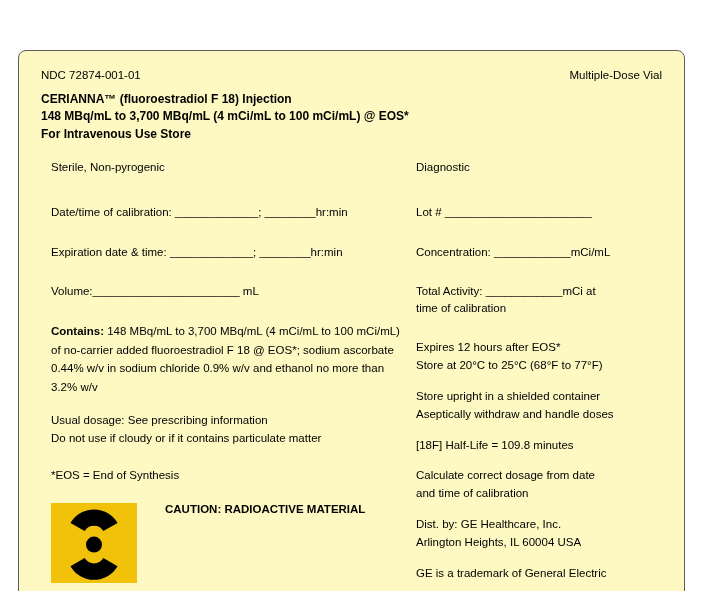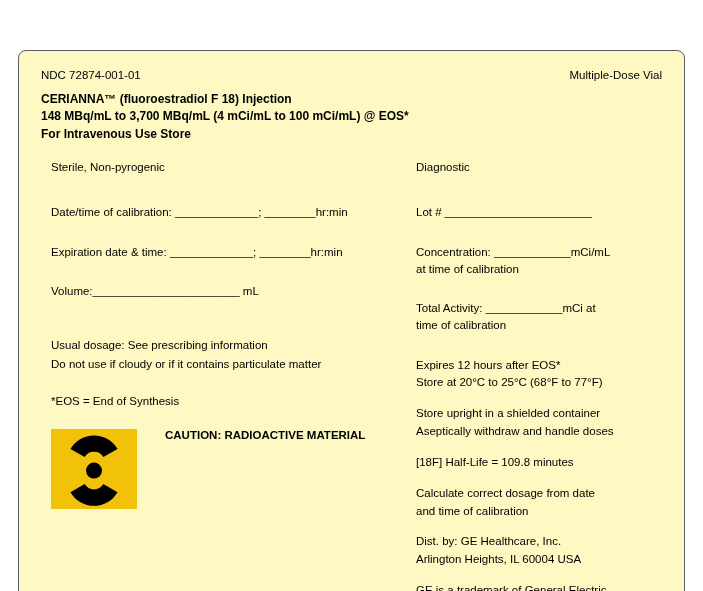--- a/index.html
+++ b/index.html
@@ -150,20 +150,21 @@
 
       <div class="col-left">
         <div class="line indent">Sterile, Non-pyrogenic</div>
         <div class="gap-lg"></div>
         <div class="line indent">Date/time of calibration: _____________;  ________hr:min</div>
         <div class="gap-md"></div>
         <div class="line indent">Expiration date &amp; time:  _____________;  ________hr:min</div>
         <div class="gap-md"></div>
         <div class="line indent">Volume:_______________________  mL</div>
         <div class="gap-md"></div>
+        <div class="contains-block"><span class="bold">Contains:</span><span> 148 MBq/mL to 3,700 MBq/mL (4 mCi/mL to 100 mCi/mL) of no-carrier added fluoroestradiol F 18 @ EOS*; sodium ascorbate 0.44% w/v in sodium chloride 0.9% w/v and ethanol no more than 3.2% w/v</span></div>
         <div class="gap-sm"></div>
         <div class="usual">Usual dosage: See prescribing information</div>
         <div class="usual">Do not use if cloudy or if it contains particulate matter</div>
         <div class="gap-md"></div>
         <div class="eos-note">*EOS = End of Synthesis</div>
         <div class="gap-md"></div>
 
         <div class="radio-row">
           <div class="trefoil-box">
             <svg width="86" height="80" viewBox="0 0 100 100" aria-hidden="true">
@@ -178,21 +179,20 @@
           <div class="caution-text">CAUTION: RADIOACTIVE MATERIAL</div>
         </div>
       </div>
 
       <div class="col-right">
         <div class="line">Diagnostic</div>
         <div class="gap-lg"></div>
         <div class="line">Lot # _______________________</div>
         <div class="gap-md"></div>
         <div class="line">Concentration: ____________mCi/mL</div>
-        <div class="line">at time of calibration</div>
         <div class="gap-md"></div>
         <div class="line">Total Activity: ____________mCi at</div>
         <div class="line">time of calibration</div>
         <div class="gap-md"></div>
         <div class="para-tight">
           <div>Expires 12 hours after EOS*</div>
           <div>Store at 20°C to 25°C (68°F to 77°F)</div>
         </div>
         <div class="para-tight">
           <div>Store upright in a shielded container</div>

